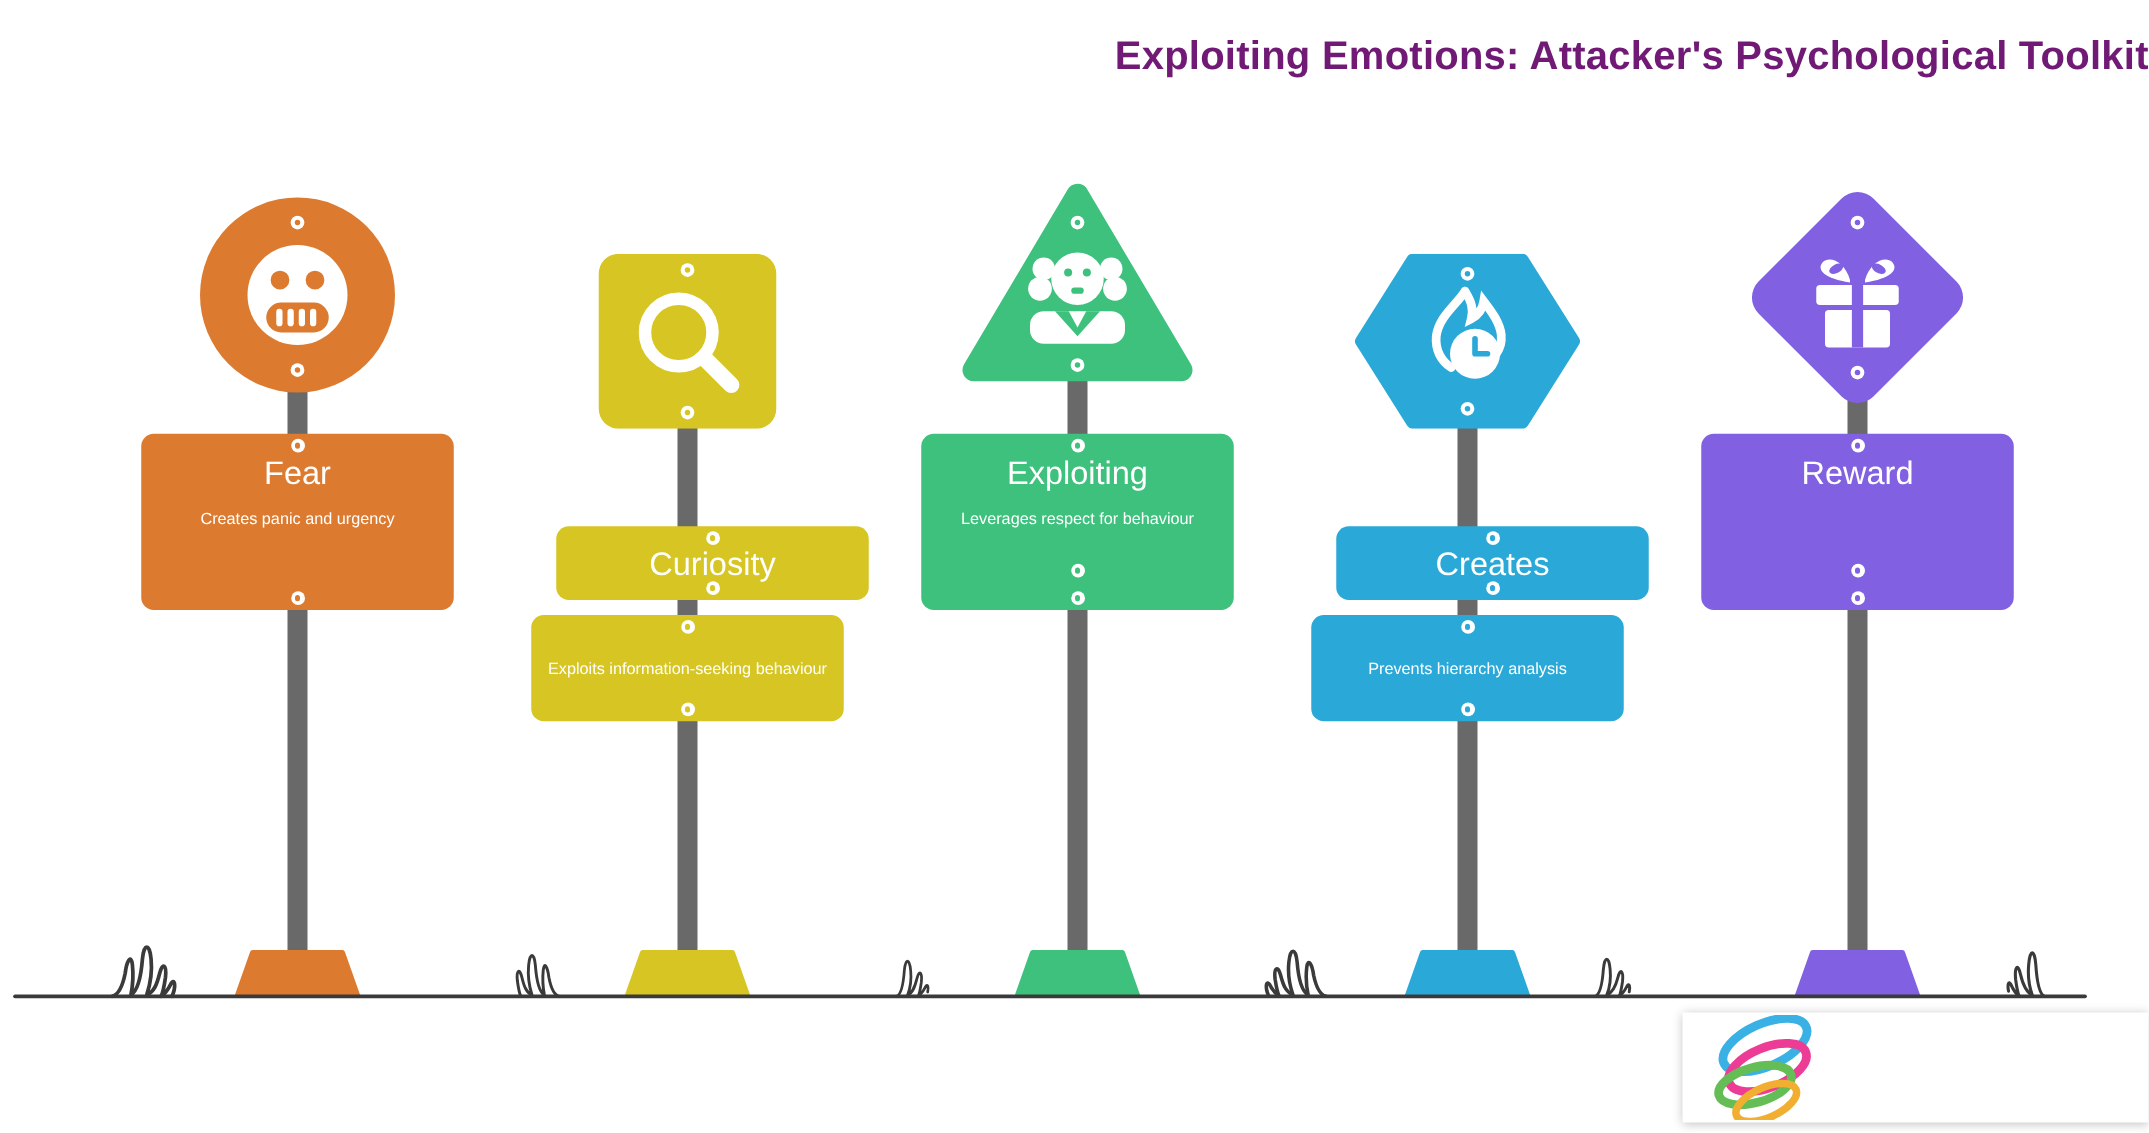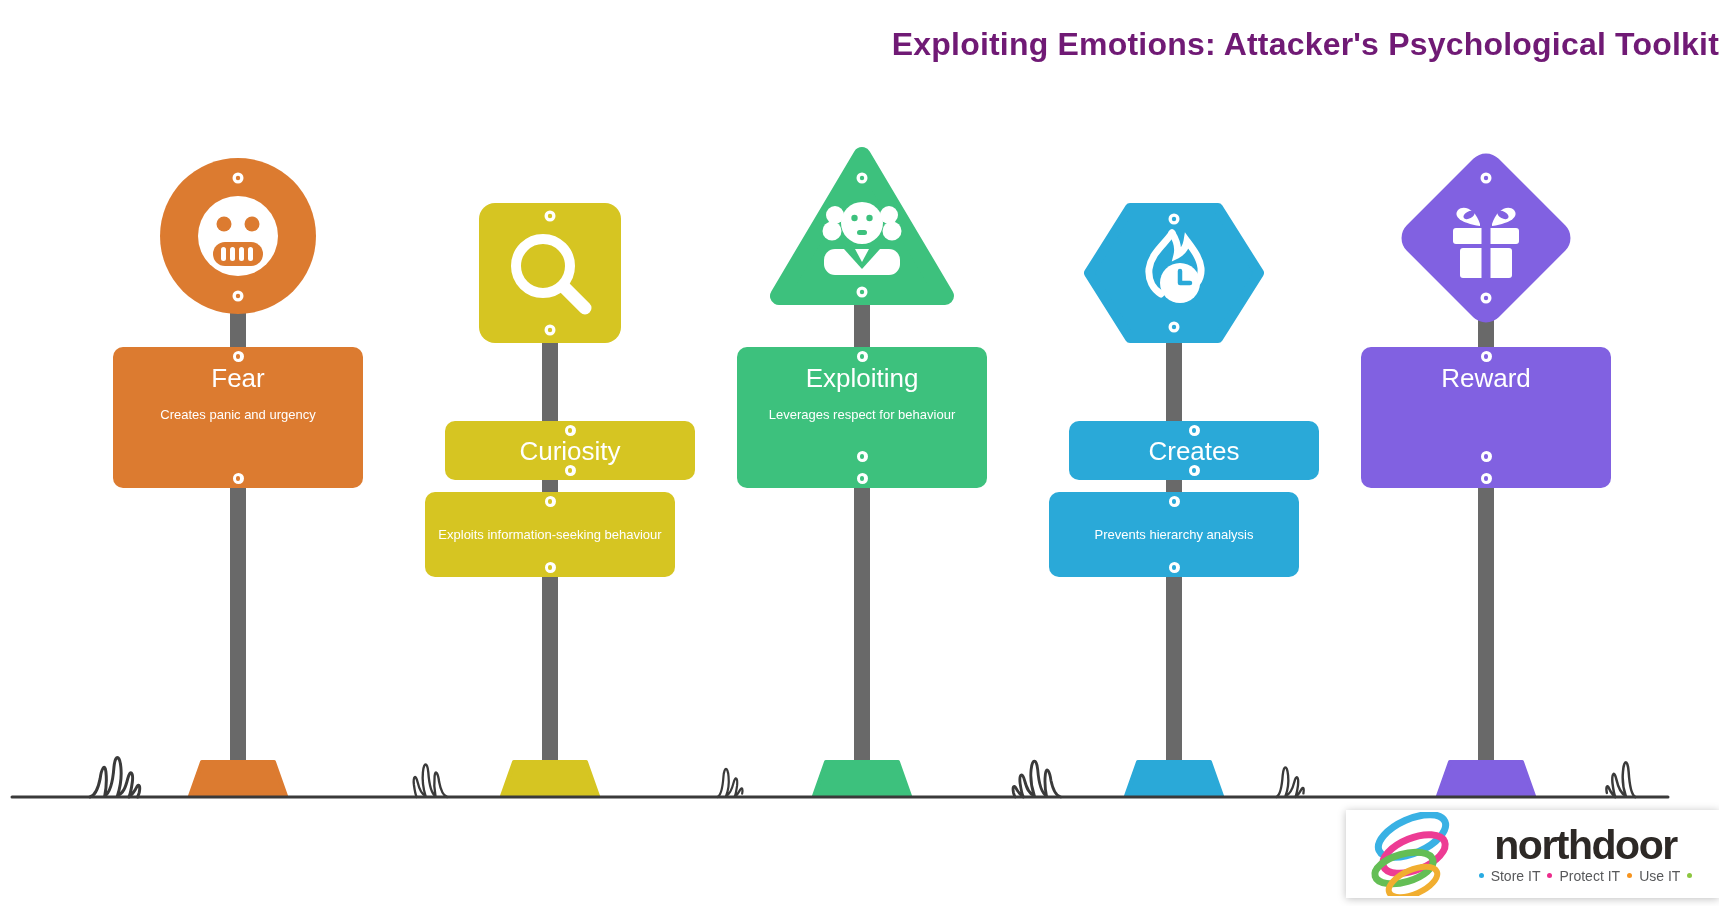--- a/index.html
+++ b/index.html
@@ -272,27 +272,15 @@
 
   <div class="logo-card">
     <svg class="swirl" width="112" height="84" viewBox="0 0 112 84">
       <g fill="none" stroke-width="7" opacity="0.92">
         <ellipse cx="62" cy="24" rx="36" ry="17" stroke="#29ABE2" transform="rotate(-24 62 24)"></ellipse>
         <ellipse cx="64" cy="42" rx="33" ry="16" stroke="#EC2C8C" transform="rotate(-22 64 42)"></ellipse>
         <ellipse cx="54" cy="56" rx="30" ry="14" stroke="#57B947" transform="rotate(-16 54 56)"></ellipse>
         <ellipse cx="63" cy="70" rx="26" ry="12" stroke="#F0A81F" stroke-width="6" transform="rotate(-24 63 70)"></ellipse>
       </g>
     </svg>
-    <div class="logo-text">
-      <div class="brand">northdoor</div>
-      <div class="tagline">
-        <span class="dot d-blue"></span>
-        <span>Store IT</span>
-        <span class="dot d-pink"></span>
-        <span>Protect IT</span>
-        <span class="dot d-orange"></span>
-        <span>Use IT</span>
-        <span class="dot d-green"></span>
-      </div>
-    </div>
   </div>
 
 </div>
 
 </body></html>

